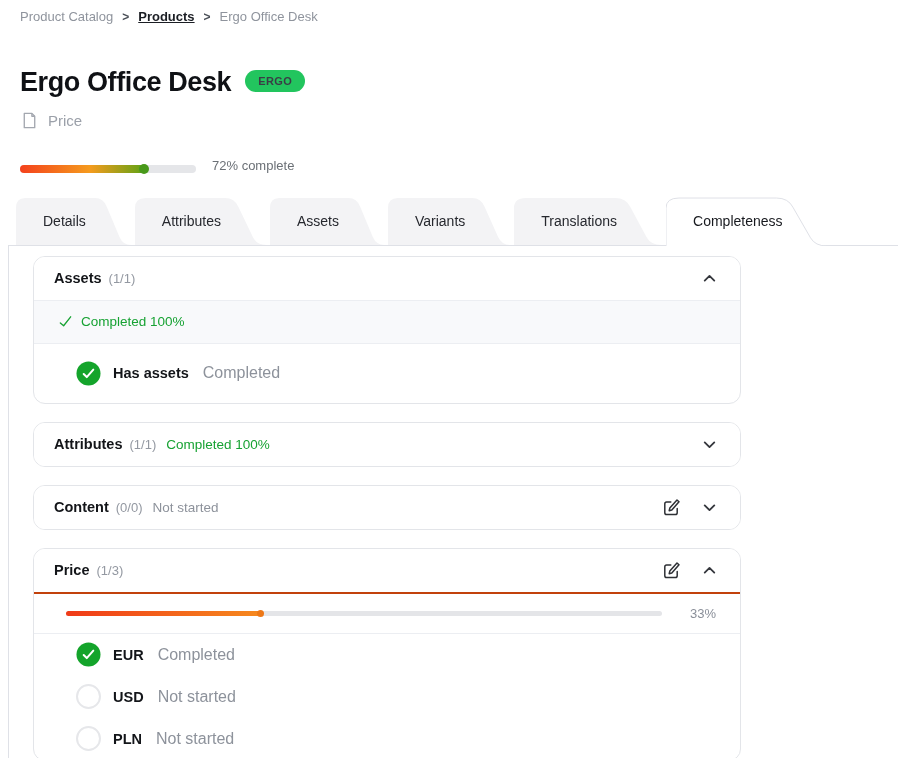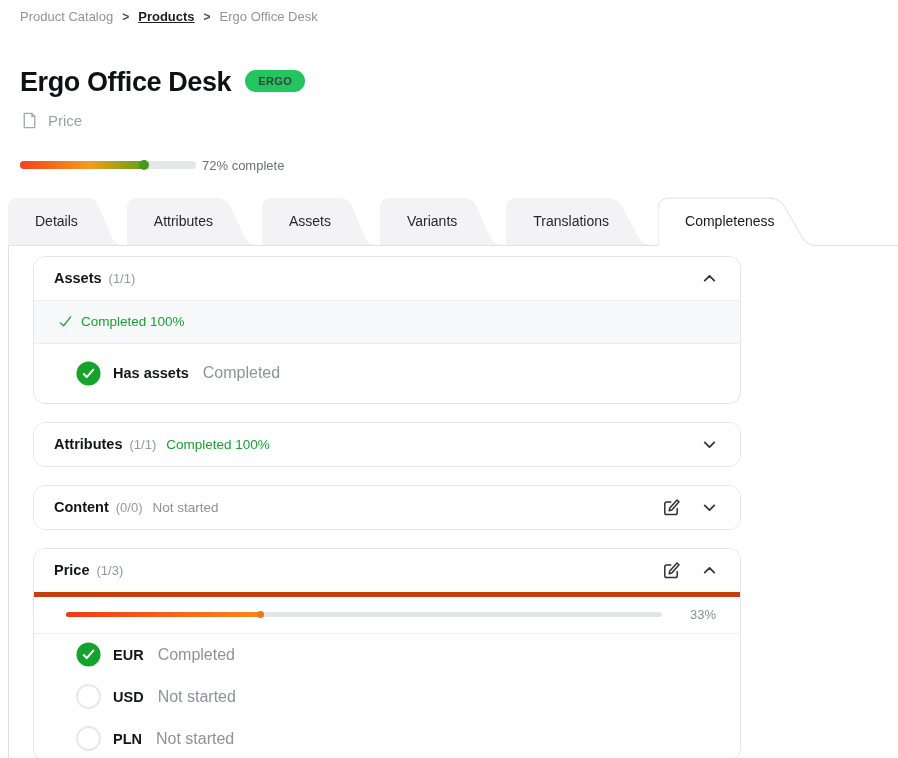--- a/index.html
+++ b/index.html
@@ -14,30 +14,30 @@
 
   
   .title-row { display:flex; align-items:flex-start; margin:44px 20px 0; }
   .page-title { font-size:27px; font-weight:700; letter-spacing:-0.4px; color:#0f1115; line-height:1.1; }
   .sku-badge { margin-left:14px; margin-top:2px; background:#22c55e; color:#3a3d45;
     font-size:11px; font-weight:700; letter-spacing:0.4px; padding:5px 13px; border-radius:999px; }
 
   .type-row { display:flex; align-items:center; gap:9px; margin:13px 20px 0; }
   .type-label { font-size:15px; color:#9ba0a9; }
 
-  .progress-row { display:flex; align-items:center; gap:6px; margin:28px 20px 0; }
+  .progress-row { display:flex; align-items:flex-end; gap:16px; margin:28px 20px 0; }
   .pbar-track { width:176px; height:8px; border-radius:4px; background:#e5e6e9; position:relative; }
   .pbar-fill { position:relative; height:8px; border-radius:4px;
     background:linear-gradient(90deg,#f4411c 0%,#f59b1e 55%,#5aa315 100%); }
   .pbar-fill::after { content:""; position:absolute; right:-2px; top:-1px; width:10px; height:10px;
     border-radius:50%; background:#48991a; }
   .pbar-label { font-size:13px; color:#6b7076; }
 
   
-  .tab-row { display:flex; align-items:flex-end; margin-top:24px; padding-left:8px; position:relative; z-index:2; }
+  .tab-row { display:flex; align-items:flex-end; margin-top:24px; padding-left:16px; position:relative; z-index:2; }
   .tab { position:relative; height:48px; display:flex; align-items:center;
     padding:0 48px 0 27px; margin-right:1px; cursor:pointer; }
   .tab svg.tab-shape { position:absolute; top:0; left:0; width:100%; height:48px; z-index:0; }
   .tab.active svg.tab-shape { height:49px; }
   .tab .tab-label { position:relative; z-index:1; font-size:14px; color:#26282e; }
   .tab.active .tab-label { color:#17191e; }
 
   
   .panel { margin-left:8px; background:#fff; border-top:1px solid #dfe1e7; border-left:1px solid #dfe1e7;
     min-height:508px; position:relative; z-index:1; padding:10px 0 0 24px; }
@@ -57,21 +57,21 @@
   .subrow .sub-label { font-size:13.5px; color:#17a233; }
 
   .item-row { display:flex; align-items:center; padding:0 20px 0 42px; }
   .item-row.tall { height:59px; }
   .item-row.short { height:42px; }
   .item-name { font-size:14.5px; font-weight:700; color:#131519; margin-left:12px; }
   .item-status { font-size:16px; color:#8d929b; margin-left:14px; }
   .circle-empty { width:25px; height:25px; border-radius:50%; background:#fff; border:2px solid #e6e7ea; flex:0 0 auto; }
 
   .progress-subrow { display:flex; align-items:center; height:42px; padding:0 24px 0 32px;
-    border-top:5px solid #c2410c; border-bottom:1px solid #eceef2; background:#fff; }
+    border-top:2px solid #c2410c; border-bottom:1px solid #eceef2; background:#fff; }
   .pbar2-track { flex:1; height:5px; border-radius:3px; background:#e4e5e8; position:relative; }
   .pbar2-fill { height:5px; border-radius:3px; position:relative;
     background:linear-gradient(90deg,#f03a18 0%,#f68a1e 100%); }
   .pbar2-fill::after { content:""; position:absolute; right:-1px; top:-1px; width:7px; height:7px;
     border-radius:50%; background:#ed7817; }
   .pbar2-label { width:40px; text-align:right; font-size:13px; color:#8a8f99; margin-left:14px; }
 </style>
 </head>
 <body>
 

